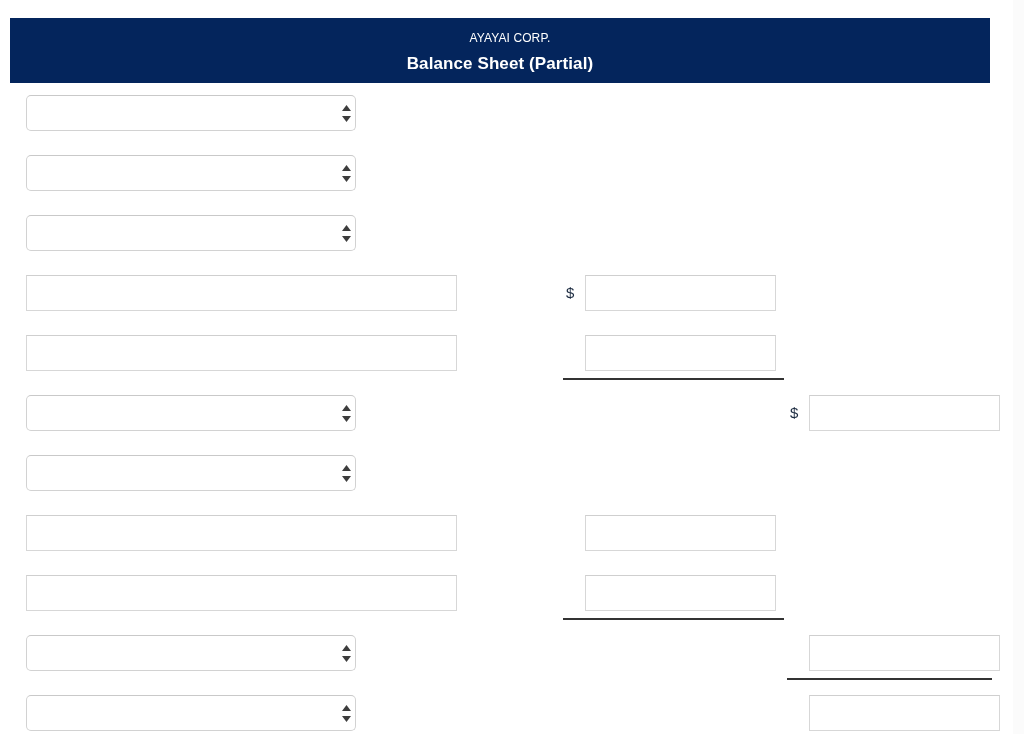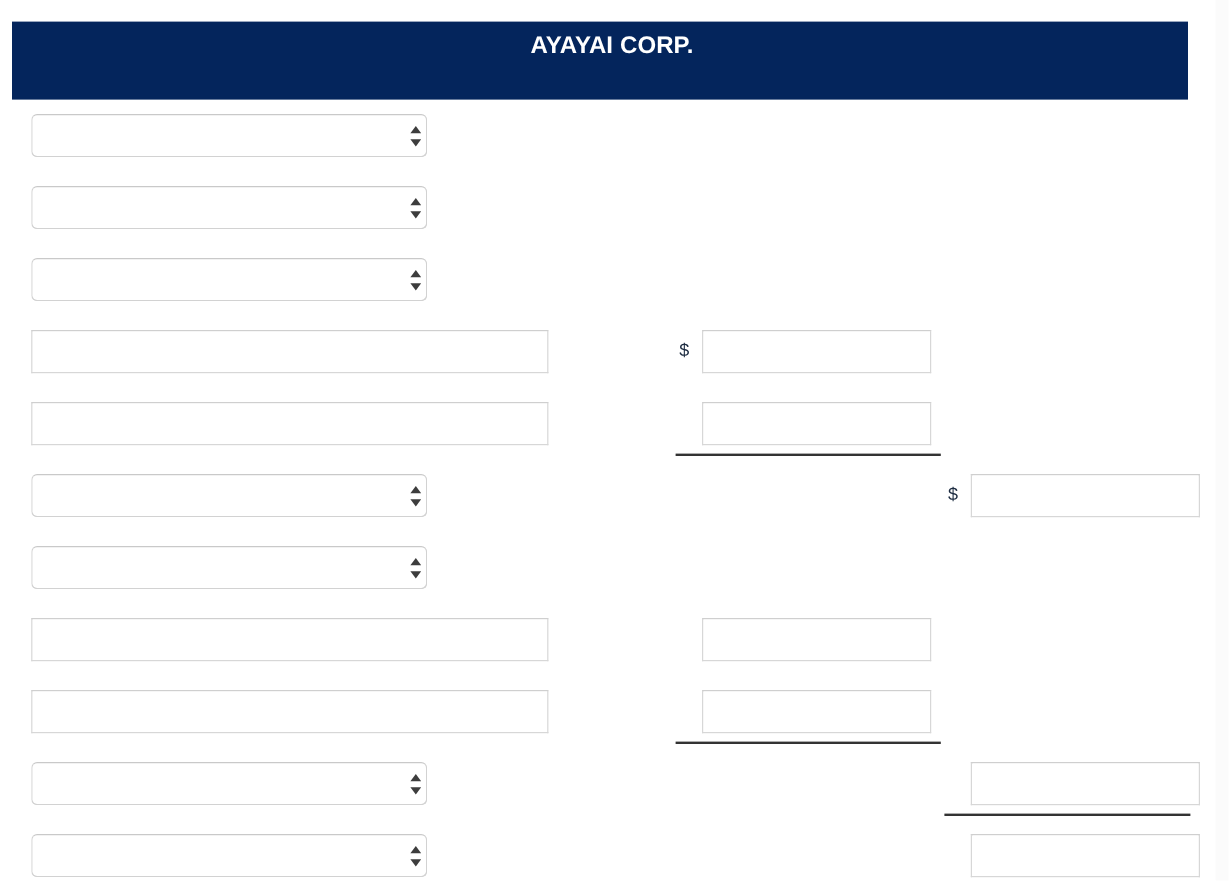--- a/index.html
+++ b/index.html
@@ -43,22 +43,22 @@
     top: 18px;
     width: 980px;
     height: 65px;
     background: #04255c;
     color: #ffffff;
     text-align: center;
     box-sizing: border-box;
     padding-top: 8px;
   }
   .sheet-header .company {
-    font-size: 20px;
-    font-weight: bold;
+    font-size: 12px;
+    font-weight: normal;
     line-height: 25px;
     letter-spacing: 0.1px;
     padding-left: 20px;
   }
   .sheet-header .statement {
     font-size: 17px;
     font-weight: bold;
     line-height: 25px;
     letter-spacing: 0.1px;
   }
@@ -204,20 +204,21 @@
 </style>
 </head>
 <body>
 
 <div class="page">
 
   <div class="right-gutter"></div>
 
   <div class="sheet-header">
     <div class="company">AYAYAI CORP.</div>
+    <div class="statement">Balance Sheet (Partial)</div>
   </div>
 
   <div class="form-body" id="form-body">
       <div class="row" style="top: 12px;">
         <div class="select-wrap">
           <select class="acct-select"><option></option></select>
           <span class="stepper"><svg width="11" height="19" viewBox="0 0 11 19">
               <polygon points="5.5,1 10,7 1,7" fill="#3d3d3d"></polygon>
               <polygon points="5.5,18 10,12 1,12" fill="#3d3d3d"></polygon>
             </svg></span>

